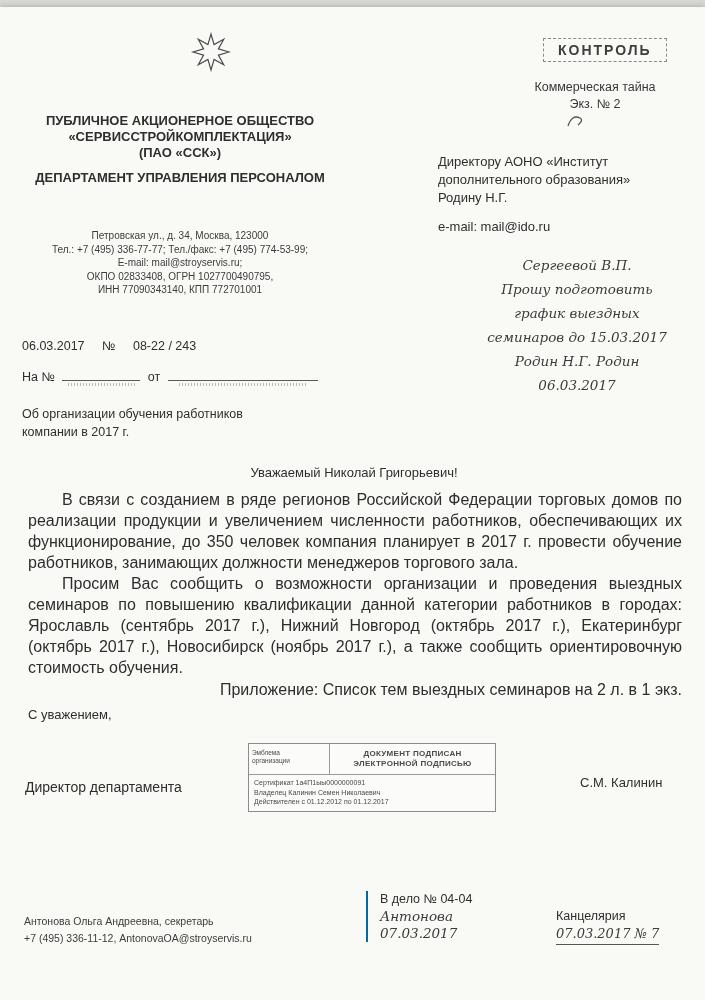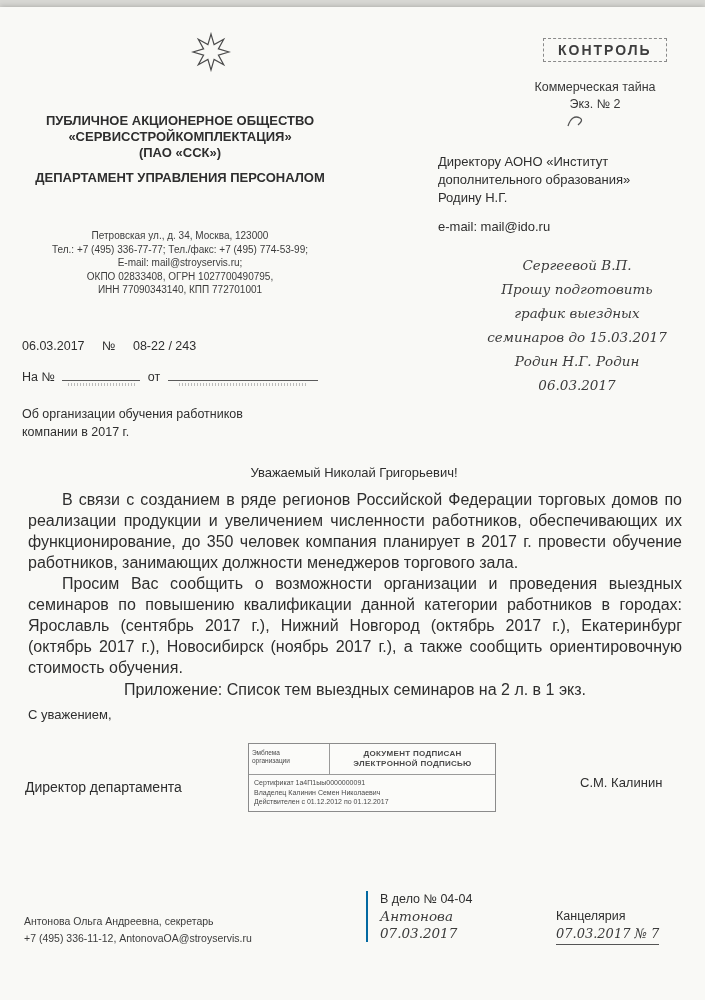--- a/index.html
+++ b/index.html
@@ -40,21 +40,21 @@
 
   
   #addressee{left:438px;top:146px;width:262px;font-size:13px;line-height:18px;}
   #addressee-email{left:438px;top:212px;font-size:13px;}
   #resolution{left:458px;top:246px;width:238px;text-align:center;font-size:13.5px;line-height:24px;}
 
   
   #salutation{left:28px;top:458px;width:652px;text-align:center;font-size:13px;}
   #body-text{left:28px;top:482px;width:654px;font-size:16px;line-height:21px;text-align:justify;}
   #body-text p{margin:0;text-indent:34px;}
-  #body-text .attachment{text-indent:0;margin-top:1px;text-align:center;}
+  #body-text .attachment{text-indent:0;margin-top:1px;text-align:right;}
   #closing{left:28px;top:700px;font-size:13px;}
 
   
   #sig-position{left:25px;top:772px;font-size:14px;}
   #sig-name{left:580px;top:768px;font-size:13px;}
 
   
   #eds{left:248px;top:736px;width:246px;border:1px solid #8b8b8b;background:rgba(255,255,255,.35);
     font-size:7px;color:#4a4a4a;}
   #eds .top{display:flex;border-bottom:1px solid #9a9a9a;}

